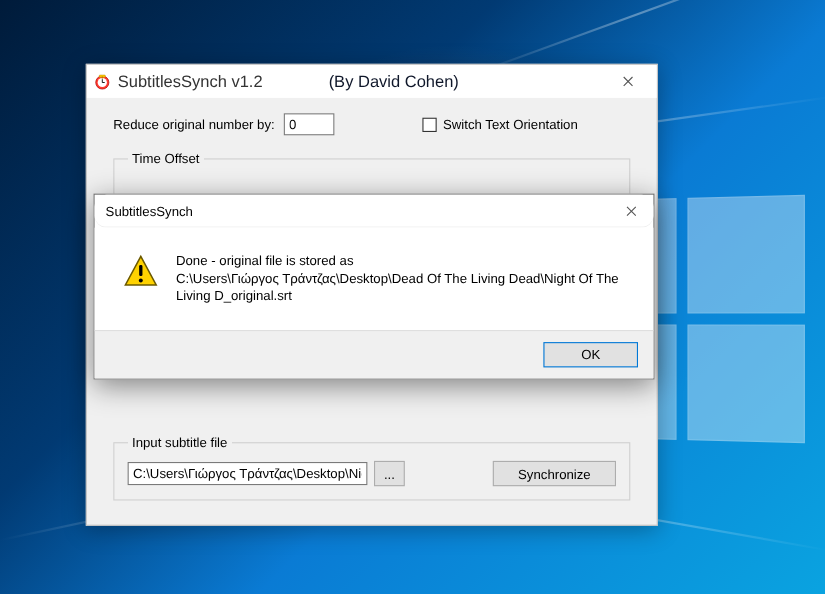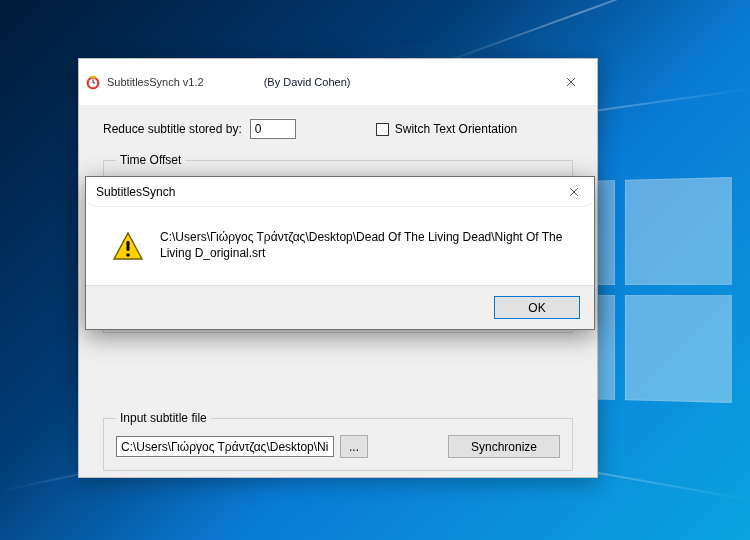--- a/index.html
+++ b/index.html
@@ -47,26 +47,26 @@
   
   .main-window {
     position: absolute;
     left: 78px; top: 58px;
     width: 520px; height: 420px;
     background: #f0f0f0;
     border: 1px solid #c0c0c0;
     box-shadow: 0 4px 20px rgba(0,0,0,0.3);
   }
   .titlebar {
-    height: 46px;
+    height: 30px;
     background: #ffffff;
     display: flex;
     align-items: center;
     padding: 0 6px;
-    font-size: 11px;
+    font-size: 15px;
     color: #333;
   }
   .title-icon {
     width: 16px; height: 16px;
     margin-right: 6px;
     display: inline-flex;
     align-items: center;
     justify-content: center;
   }
   .title-text { color: #333; }
@@ -234,21 +234,21 @@
     <span class="title-spacer"></span>
     <div class="close-x">
       <svg width="10" height="10" viewBox="0 0 10 10">
           <path d="M1 1 L9 9 M9 1 L1 9" stroke="currentColor" stroke-width="1"></path>
         </svg>
     </div>
   </div>
 
   <div class="client">
     <div class="row">
-      <span class="label">Reduce subtitle stored by:</span>
+      <span class="label">Reduce original number by:</span>
       <input class="input-num" value="0" style="">
       <div class="checkbox-row">
         <span class="checkbox-box"></span>
         <span class="label">Switch Text Orientation</span>
       </div>
     </div>
 
     <fieldset class="groupbox time-offset-box">
       <legend>Time Offset</legend>
     </fieldset>
@@ -276,19 +276,20 @@
   </div>
   <div class="dlg-content">
     <span class="warn-icon">
       <svg viewBox="0 0 32 32" width="32" height="32">
         <polygon points="16,2 30,28 2,28" fill="#ffd200" stroke="#6b5900" stroke-width="1.4"></polygon>
         <rect x="14.5" y="10" width="3" height="10" rx="1.2" fill="#000"></rect>
         <circle cx="16" cy="24" r="1.8" fill="#000"></circle>
       </svg>
     </span>
     <div class="dlg-text">
+      <div>Done - original file is stored as</div>
       <div>C:\Users\Γιώργος Τράντζας\Desktop\Dead Of The Living Dead\Night Of The Living D_original.srt</div>
     </div>
   </div>
   <div class="dlg-actions">
     <button class="btn btn-ok">OK</button>
   </div>
 </div>
 
 </body></html>

